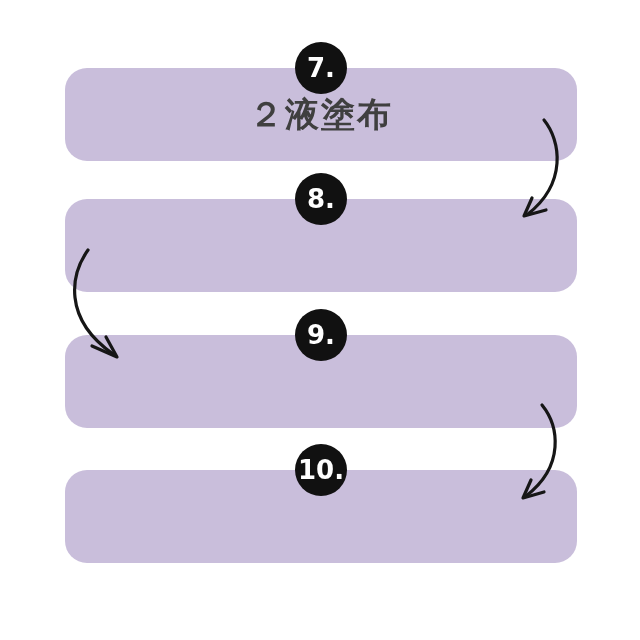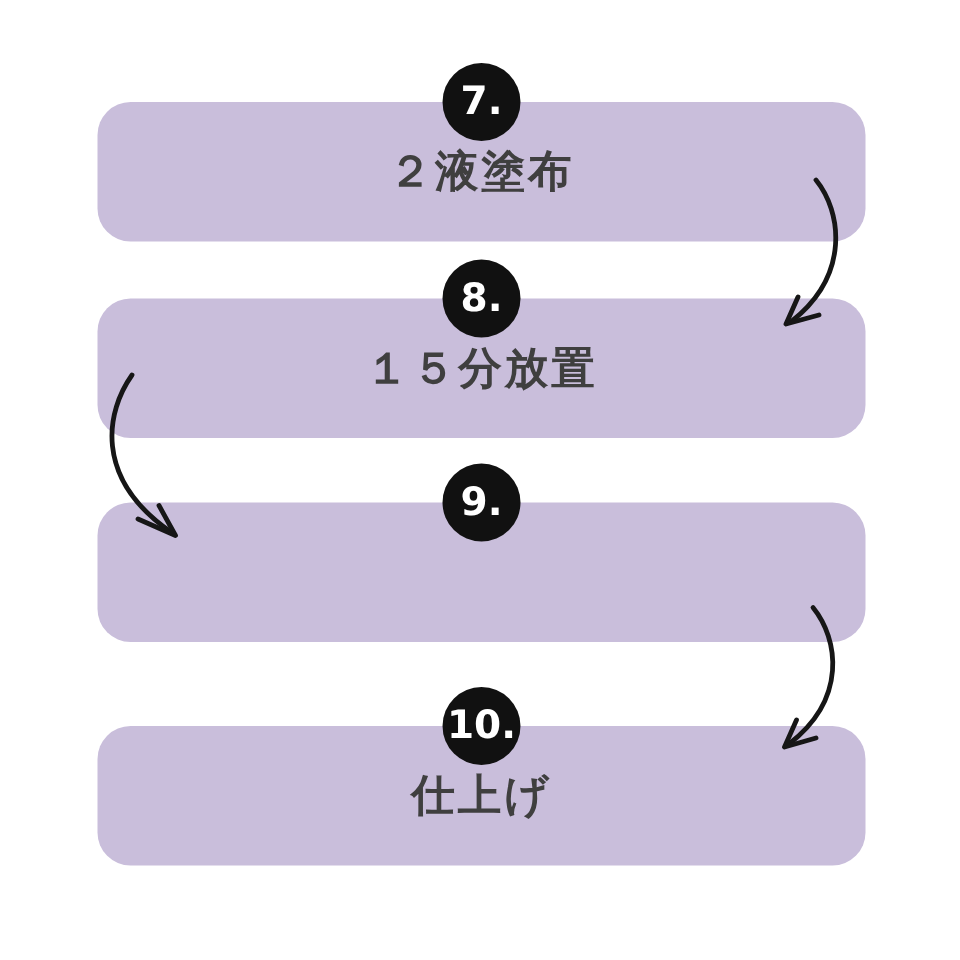--- a/index.html
+++ b/index.html
@@ -26,40 +26,40 @@
     height: 93px;
     background: var(--block, #c9bedb);
     border-radius: 22px;
     display: flex;
     align-items: center;
     justify-content: center;
   }
   .step.s0 { top: 68px; }
   .step.s1 { top: 199px; }
   .step.s2 { top: 335px; }
-  .step.s3 { top: 470px; margin-top: 14px; }
+  .step.s3 { top: 470px; }
   .badge {
     position: absolute;
     left: 50%;
     top: 0;
     transform: translate(-50%, -50%);
     width: 52px;
     height: 52px;
     border-radius: 50%;
     background: var(--badge, #111111);
     color: var(--badge-text, #ffffff);
     display: flex;
     align-items: center;
     justify-content: center;
     font-size: 26px;
     font-weight: bold;
     line-height: 1;
   }
   .label {
-    font-size: 29px;
+    font-size: 34px;
     font-weight: bold;
     color: var(--label-text, #3f3f3f);
     letter-spacing: 2px;
     white-space: nowrap;
   }
   .arrows {
     position: absolute;
     left: 0;
     top: 0;
     width: 640px;
@@ -84,34 +84,32 @@
     <div class="badge">
       <span>7.</span>
     </div>
     <div class="label">２液塗布</div>
   </div>
 
   <div class="step s1">
     <div class="badge">
       <span>8.</span>
     </div>
-    <div class="label">１５分放置</div>
   </div>
 
   <div class="step s2">
     <div class="badge">
       <span>9.</span>
     </div>
   </div>
 
   <div class="step s3">
     <div class="badge">
       <span>10.</span>
     </div>
-    <div class="label">仕上げ</div>
   </div>
 
   <svg class="arrows" viewBox="0 0 640 640" xmlns="http://www.w3.org/2000/svg">
 
     <g>
       <path d="M544,120 C561,141 567,183 528,214"></path>
       <polyline points="532,198 524,216 546,210"></polyline>
     </g>
 
     <g>

